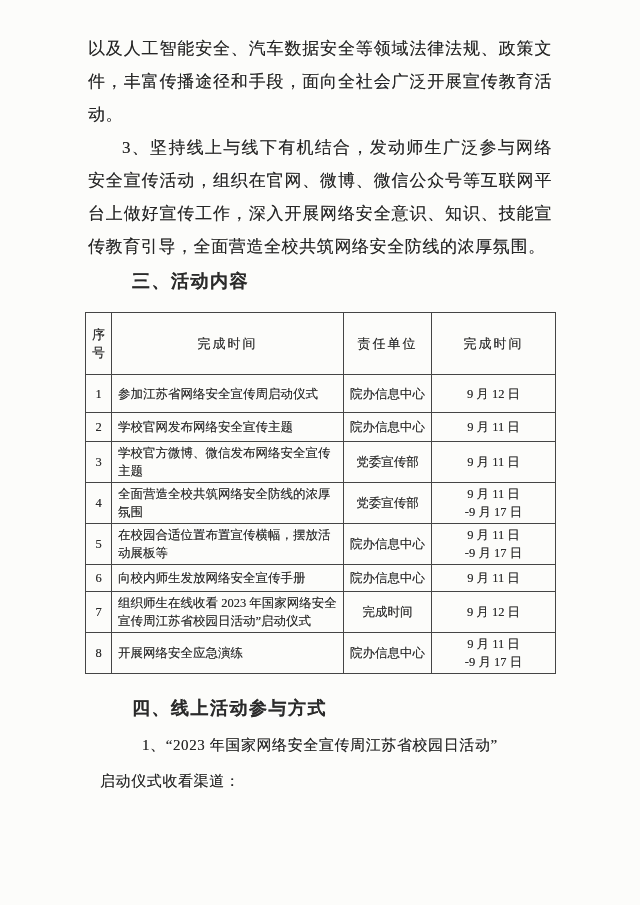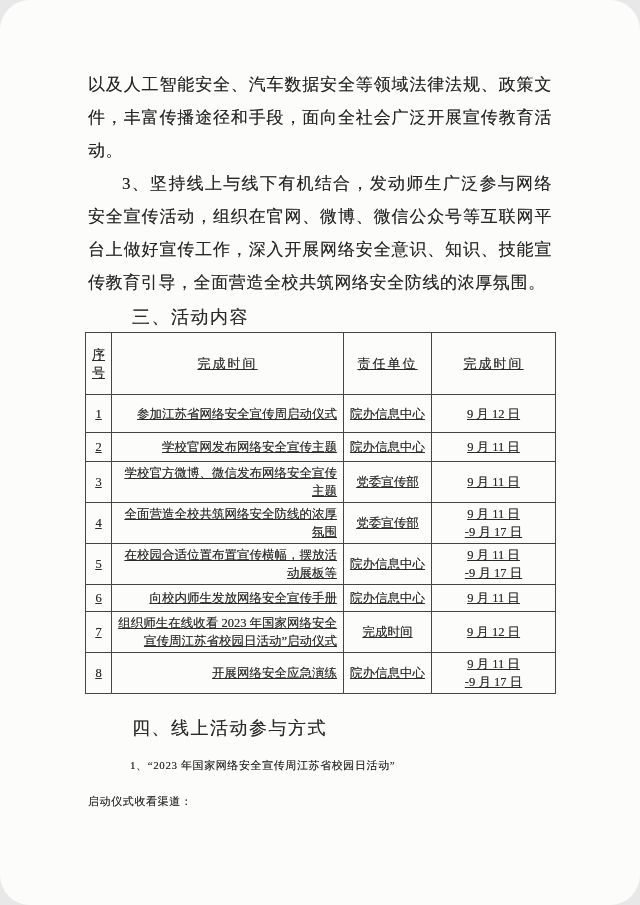--- a/index.html
+++ b/index.html
@@ -11,84 +11,82 @@
     position: relative;
     width: 640px;
     height: 905px;
     margin: 0 auto;
     background: #fcfcfa;
     overflow: hidden;
     font-family: "Liberation Serif", serif;
     color: #262626;
     text-shadow: 0 0 0.5px rgba(40,40,40,0.55);
     box-sizing: border-box;
-    padding: 68px 88px 0 88px;
-    border-radius: 30px;
+    padding: 32px 88px 0 88px;
   }
   .body-par {
     margin: 0;
     font-size: 17px;
     line-height: 33px;
     letter-spacing: 0.6px;
     text-align: justify;
   }
   .indent2 { text-indent: 34px; font-family: Liberation Serif, serif; }
   .sec-heading {
     margin: 5px 0 0 0;
     font-size: 18px;
-    font-weight: normal;
+    font-weight: bold;
     line-height: 26px;
     text-indent: 44px;
     letter-spacing: 1.5px;
     font-family: "Liberation Sans", sans-serif;
     color: #2a2a2a;
   }
   .sec-heading.second { margin-top: 21px; }
   table.activity {
     border-collapse: collapse;
     table-layout: fixed;
     width: 470px;
-    margin: 2px 0 0 -3px;
+    margin: 18px 0 0 -3px;
     font-size: 12.5px;
     line-height: 18px;
     letter-spacing: 0;
     color: #2a2a2a;
-    text-decoration: underline;
   }
   table.activity th, table.activity td {
     border: 1px solid #454545;
     font-weight: normal;
     text-align: center;
     vertical-align: middle;
     padding: 2px 2px;
     overflow: hidden;
   }
   table.activity col.c-no   { width: 26px; }
   table.activity col.c-act  { width: 232px; }
   table.activity col.c-unit { width: 88px; }
   table.activity col.c-time { width: 124px; }
   table.activity thead tr { height: 62px; }
   table.activity thead th { font-size: 13px; letter-spacing: 2px; }
   table.activity th.no-head { letter-spacing: 0; padding: 2px 1px; }
   table.activity td.cell-content {
-    text-align: right;
+    text-align: left;
     padding: 2px 6px;
   }
   table.activity td.cell-time { white-space: pre-line; }
   tbody tr:nth-child(1) { height: 38px; }
   tbody tr:nth-child(2) { height: 29px; }
   tbody tr:nth-child(3) { height: 33px; }
   tbody tr:nth-child(4) { height: 40px; }
   tbody tr:nth-child(5) { height: 37px; }
   tbody tr:nth-child(6) { height: 27px; }
   tbody tr:nth-child(7) { height: 36px; }
   tbody tr:nth-child(8) { height: 40px; }
   .closing-par {
-    margin: 6px 0 0 0;
-    font-size: 11px;
+    margin: 6px 0 0 12px;
+    font-size: 15px;
     line-height: 36px;
     letter-spacing: 0.6px;
     text-indent: 42px;
     white-space: pre-line;
   }
 </style>
 </head>
 <body>
 
 <div class="page">

